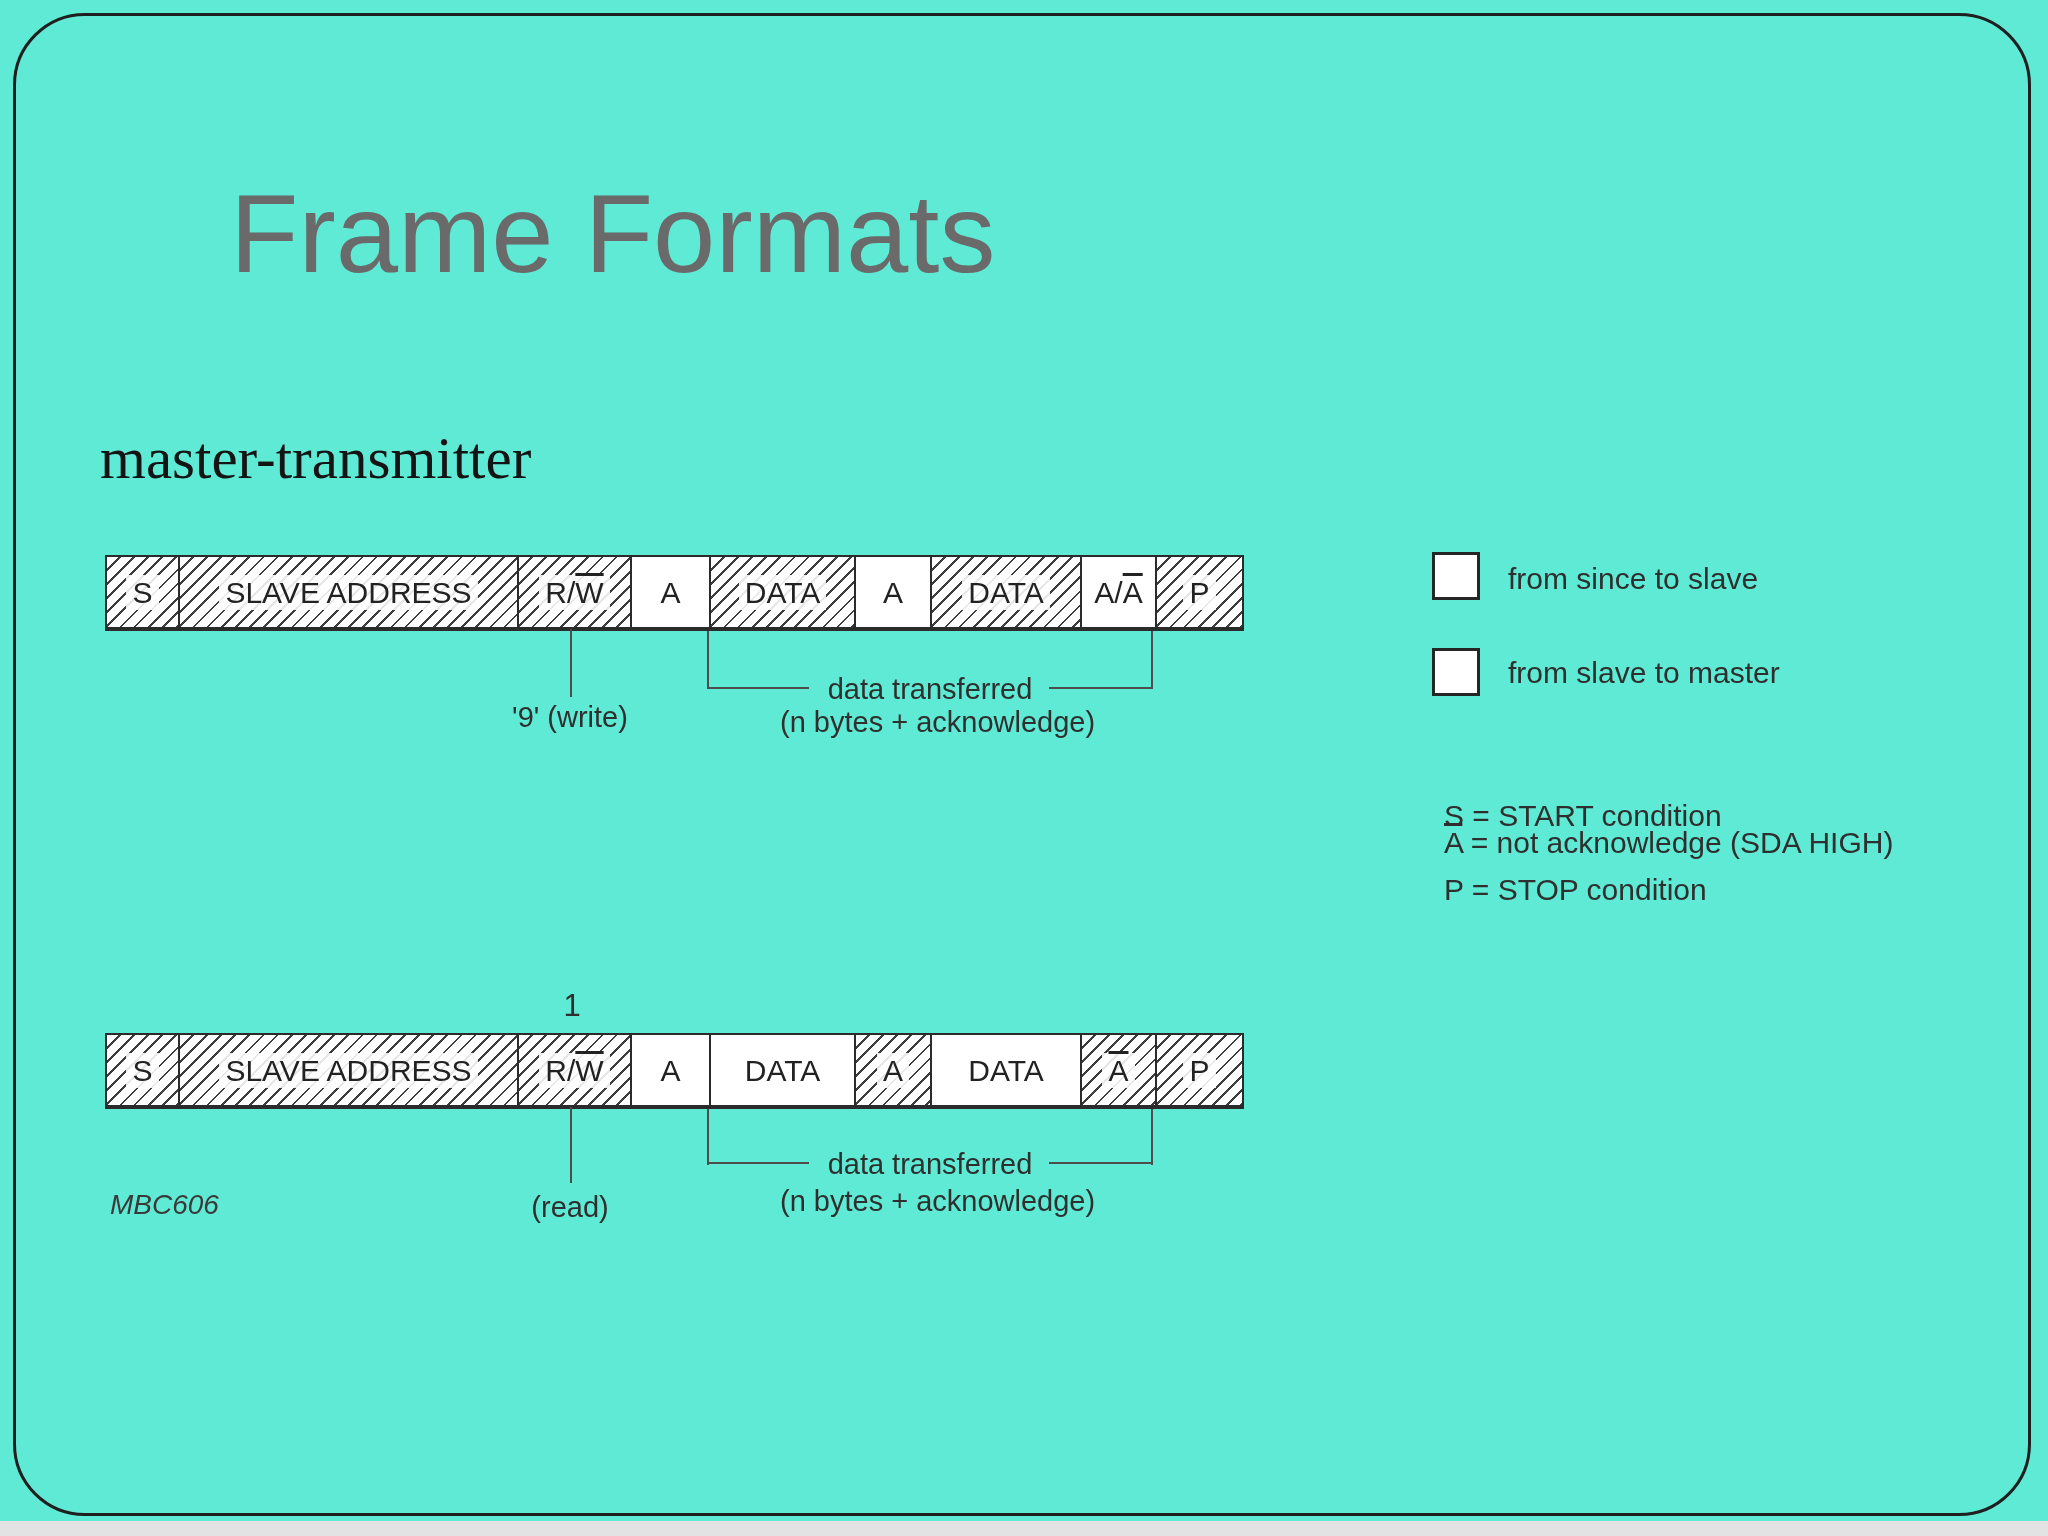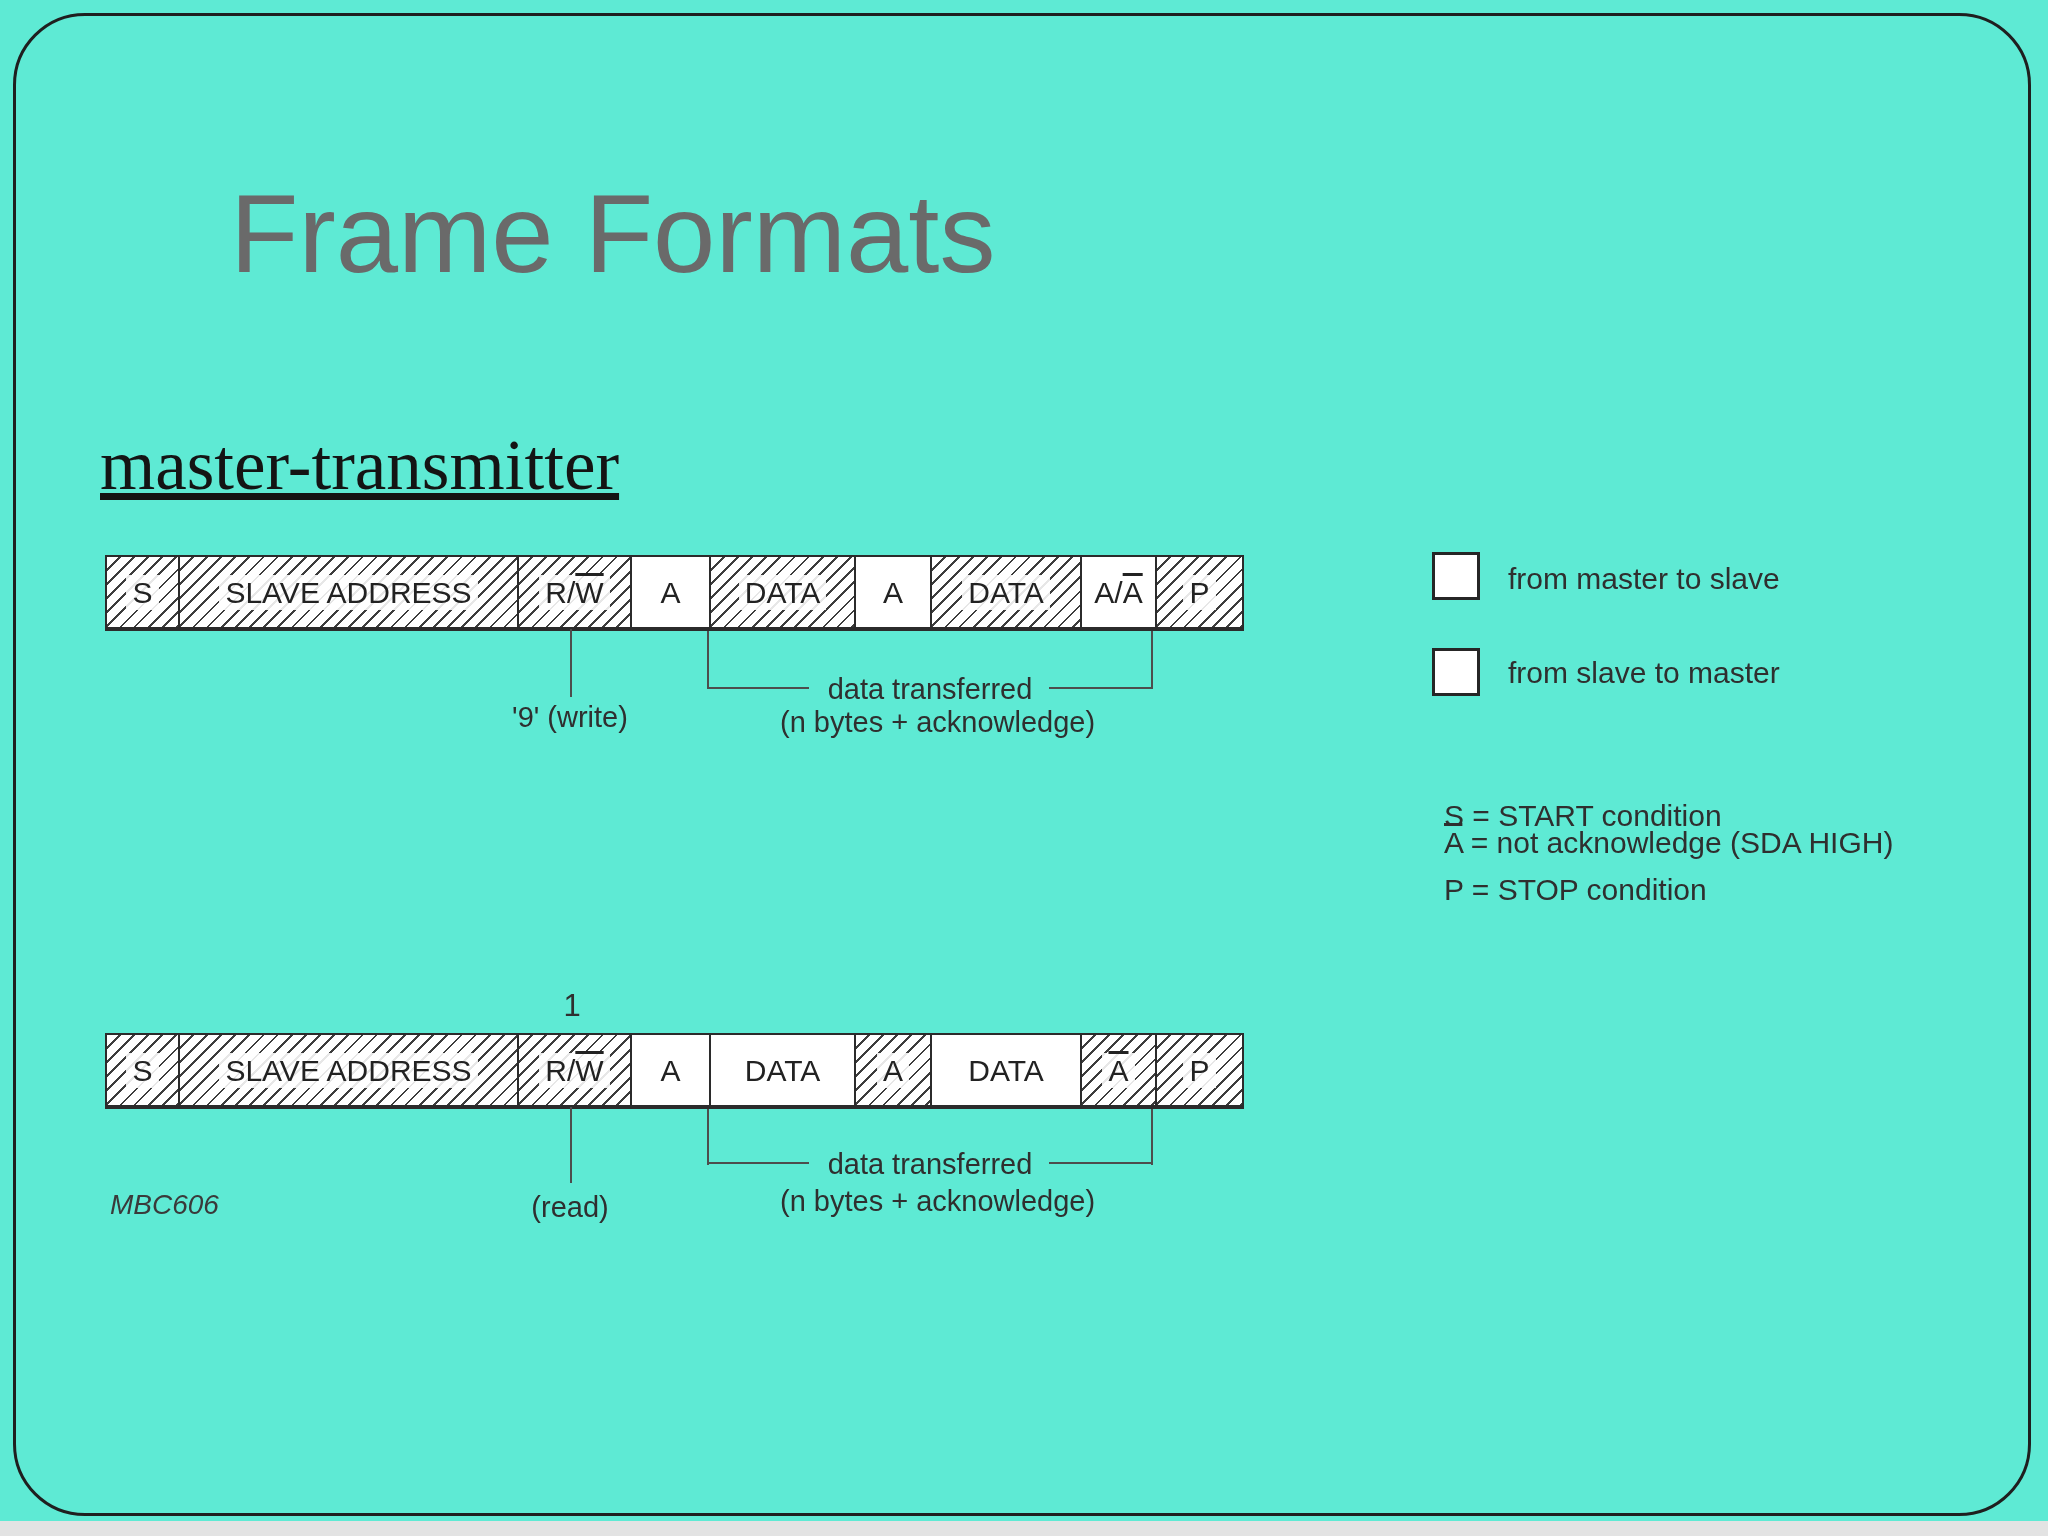--- a/index.html
+++ b/index.html
@@ -4,21 +4,21 @@
 <style>
   html,body{margin:0;padding:0;background:#ffffff;}
   #stage{position:relative;width:2048px;height:1536px;background:#5eead4;overflow:hidden;
          font-family:"Liberation Sans",sans-serif;color:#2b2b2b;}
   .abs{position:absolute;}
   #slide-border{left:13px;top:13px;width:2018px;height:1503px;border:3px solid #1f1f1f;
                 border-radius:72px;box-sizing:border-box;background:transparent;}
   #bottom-strip{left:0;top:1521px;width:2048px;height:15px;background:#e3e3e3;}
   #main-title{left:230px;top:170px;font-size:112px;line-height:1.15;color:var(--title-color,#6a6a6a);
               letter-spacing:0px;white-space:nowrap;}
-  .section-title{font-family:"Liberation Serif",serif;color:#141414;font-size:71px;line-height:1.1;white-space:nowrap;text-decoration:underline;}
+  .section-title{font-family:"Liberation Serif",serif;color:#141414;font-size:59px;line-height:1.1;white-space:nowrap;}
   #section1-title{left:100px;top:426px;}
   #section2-title{left:100px;top:882px;}
   .frame-row{display:flex;height:70px;border:2px solid var(--line-color,#2b2b2b);
              border-bottom-width:4px;box-sizing:content-box;background:#fff;}
   .cell{flex:none;display:flex;align-items:center;justify-content:center;box-sizing:border-box;
         border-left:2px solid var(--line-color,#2b2b2b);overflow:hidden;}
   .cell:first-child{border-left:none;}
   .hatch{background-image:repeating-linear-gradient(135deg,rgba(0,0,0,0) 0px,rgba(0,0,0,0) 8px,#3d3d3d 8px,#3d3d3d 10px);}
   .cell-label{font-size:30px;color:#222;background:rgba(255,255,255,0.88);padding:1px 6px;
               white-space:nowrap;line-height:1.1;}
@@ -78,21 +78,21 @@
   <div class="abs note" style="left:470px;top:700px;width:200px;">'9' (write)</div>
 
   <div class="abs thin-v" style="left:707px;top:631px;height:58px;"></div>
   <div class="abs thin-v" style="left:1151px;top:631px;height:58px;"></div>
   <div class="abs thin-h" style="left:707px;top:687px;width:102px;"></div>
   <div class="abs thin-h" style="left:1049px;top:687px;width:104px;"></div>
   <div class="abs note" style="left:810px;top:672px;width:240px;">data transferred</div>
   <div class="abs note" style="left:780px;top:705px;width:300px;">(n bytes + acknowledge)</div>
 
   <div class="abs legend-box hatch" style="left:1432px;top:552px;"></div>
-  <div class="abs legend-label" style="left:1508px;top:562px;">from master to slave</div>
+  <div class="abs legend-label" style="left:1508px;top:562px;">from since to slave</div>
   <div class="abs legend-box" style="left:1432px;top:648px;"></div>
   <div class="abs legend-label" style="left:1508px;top:656px;">from slave to master</div>
 
   <div class="abs def-line" style="left:1444px;top:778px;margin-top:48px;"><span class="ov">A</span><span> = not acknowledge (SDA HIGH)</span></div>
   <div class="abs def-line" style="left:1444px;top:799px;"><span>S = START condition</span></div>
   <div class="abs def-line" style="left:1444px;top:873px;"><span>P = STOP condition</span></div>
 
 
   <div class="abs" id="bit-one" style="left:520px;top:988px;">1</div>
 

